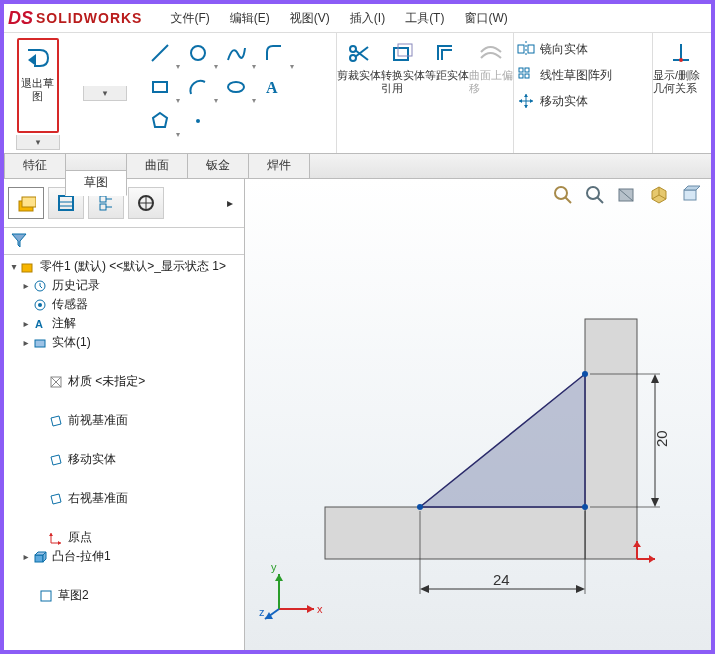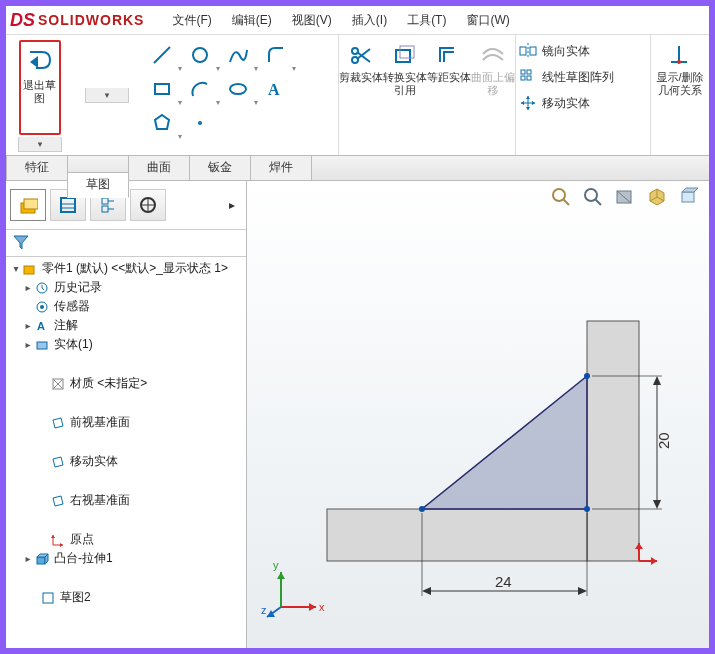--- a/index.html
+++ b/index.html
@@ -9,21 +9,21 @@
     font-size: 12px;
     background: #ffffff;
     color: #333;
     width: 715px;
     height: 654px;
     overflow: hidden;
   }
   .app {
     width: 715px;
     height: 654px;
-    border: 6px solid #8b5cf6;
+    border: 4px solid #8b5cf6;
     box-sizing: border-box;
     display: flex;
     flex-direction: column;
   }
   
   .menubar {
     height: 28px;
     display: flex;
     align-items: center;
     padding: 0 4px;
@@ -149,21 +149,20 @@
     padding: 6px 0 0 0;
   }
   .ribbon-cmd .icon-slot {
     width: 28px;
     height: 28px;
     margin-bottom: 2px;
     display:flex;align-items:center;justify-content:center;
   }
   .ribbon-cmd .lbl {
     font-size: 11px;
-    text-align: center;
     line-height: 13px;
   }
   .ribbon-cmd.disabled .lbl { color: #aaa; }
 
   .ribbon-list {
     display: flex;
     flex-direction: column;
     gap: 6px;
     padding: 6px 2px;
     border-left: 1px solid #ddd;

